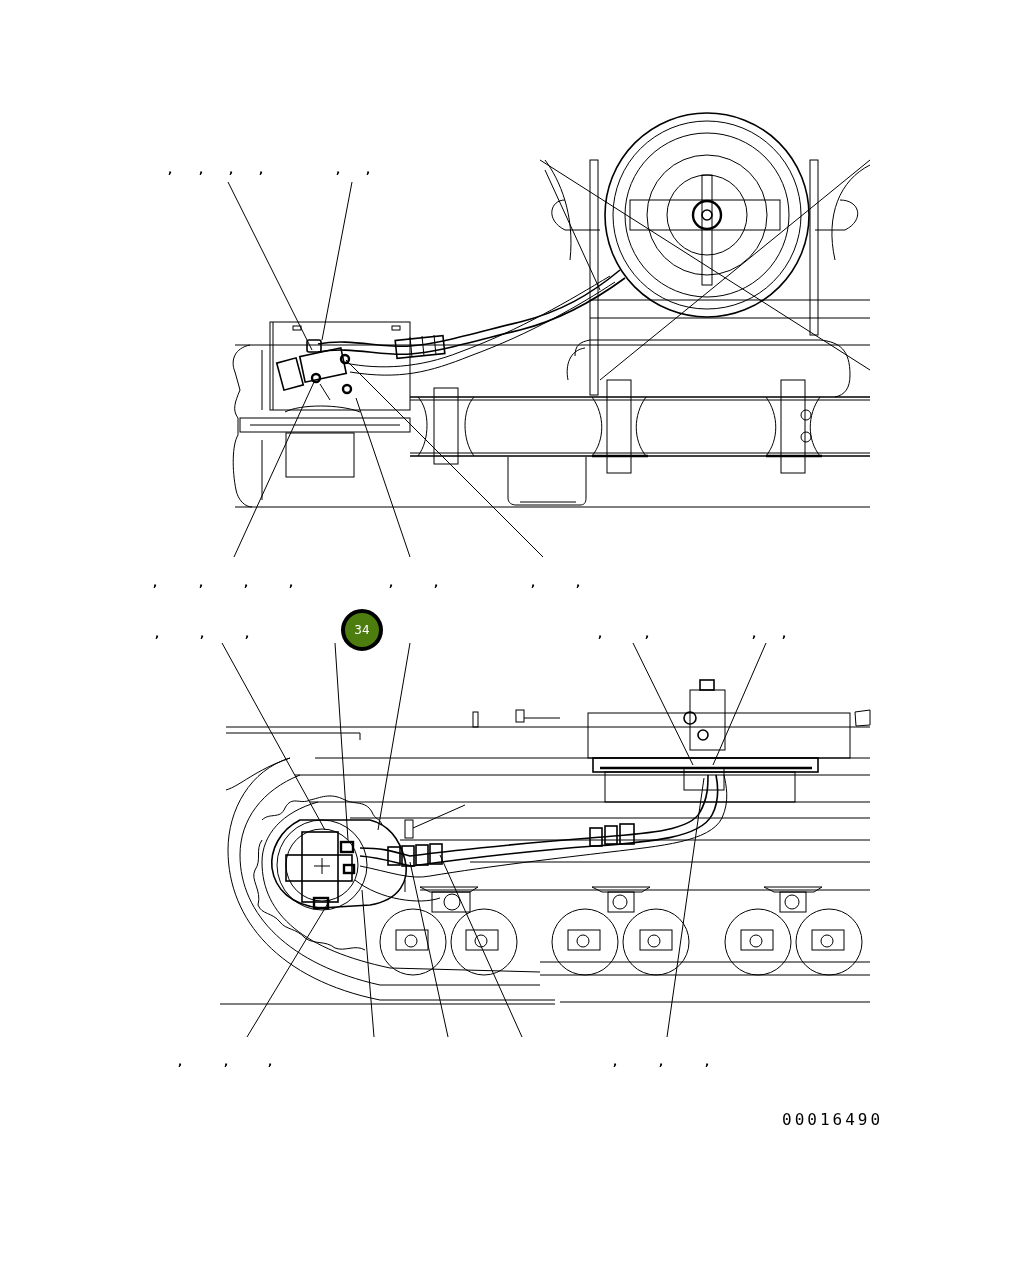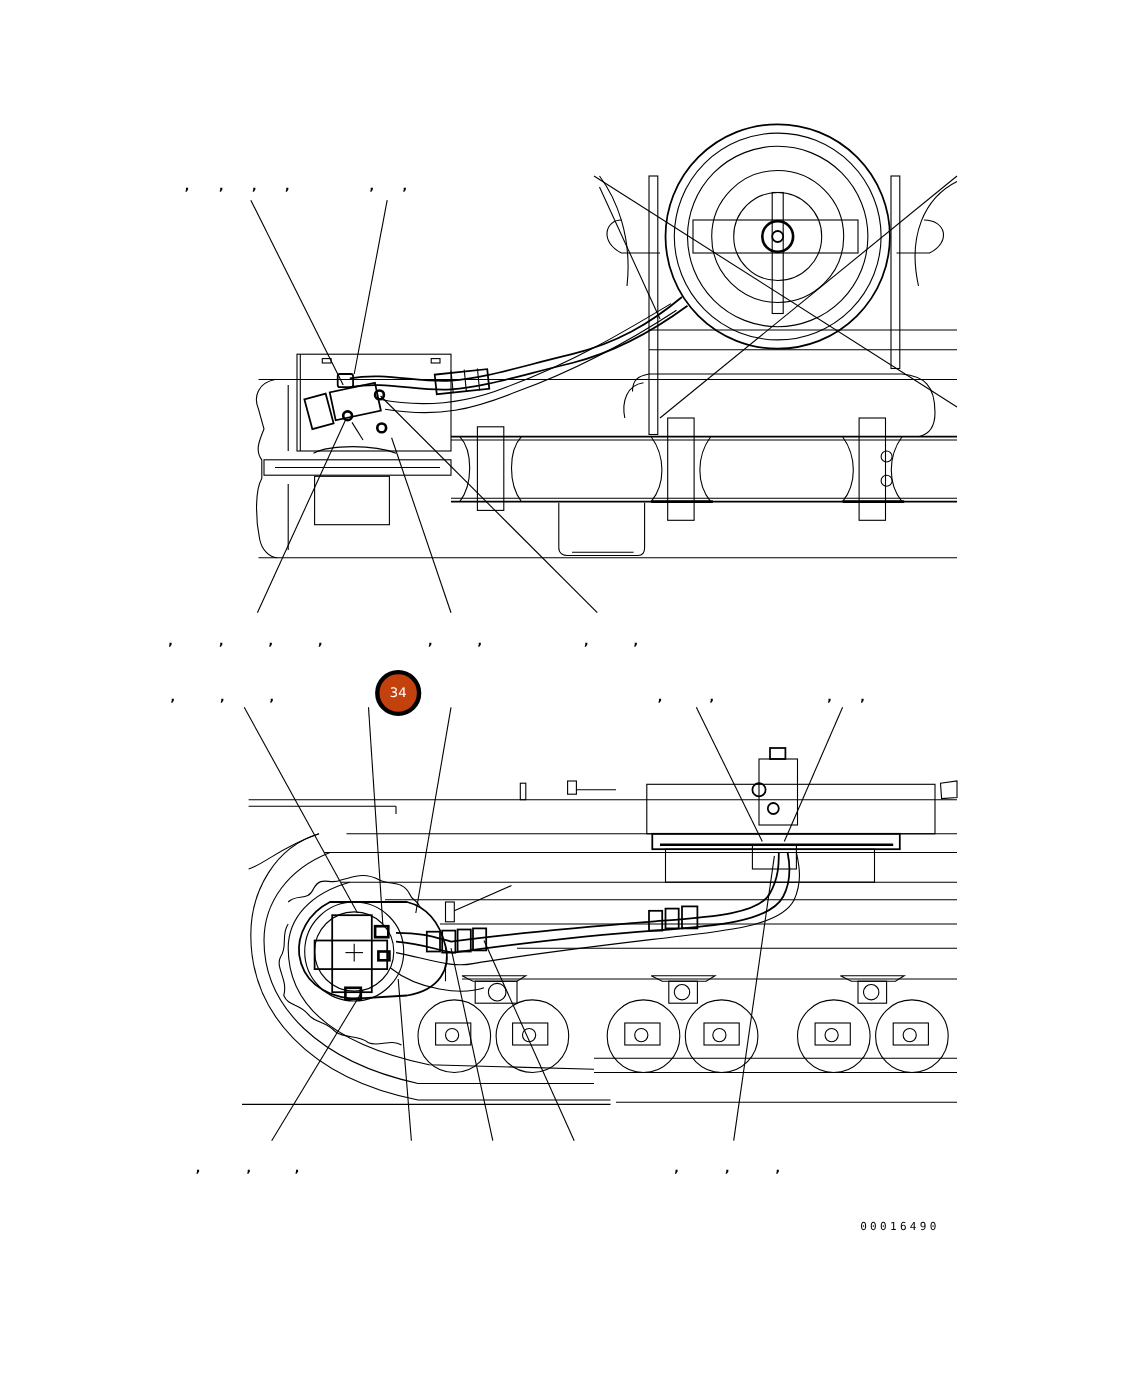--- a/index.html
+++ b/index.html
@@ -4,21 +4,21 @@
 <style>
   html, body { margin:0; padding:0; background:#ffffff; }
   body { width:1023px; height:1270px; position:relative; overflow:hidden; font-family:"Liberation Sans", sans-serif; }
   #drawing { position:absolute; left:0; top:0; width:1023px; height:1270px; }
   .ln { stroke:#000; stroke-width:1; fill:none; }
   .lnb { stroke:#000; stroke-width:1.6; fill:none; }
   .lnh { stroke:#000; stroke-width:2.4; fill:none; }
   .lead { stroke:#000; stroke-width:1; fill:none; }
   .comma { position:absolute; font-family:"DejaVu Sans", sans-serif; font-size:11px; font-weight:bold; color:#000; line-height:11px; }
   .badge { position:absolute; width:34px; height:34px; border-radius:50%; border:4px solid #000; display:flex; align-items:center; justify-content:center; color:#fff; font-family:"DejaVu Sans", sans-serif; font-size:12px; cursor:pointer; }
-  .drawno { position:absolute; font-family:"DejaVu Sans Mono", monospace; font-size:10px; letter-spacing:3px; color:#000; }
+  .drawno { position:absolute; font-family:"DejaVu Sans Mono", monospace; font-size:16px; letter-spacing:3px; color:#000; }
 </style>
 </head>
 <body>
 
 <svg id="drawing" viewBox="0 0 1023 1270" xmlns="http://www.w3.org/2000/svg">
 
   <g>
 
     <line class="ln" x1="235" y1="345" x2="870" y2="345"></line>
     <line class="ln" x1="235" y1="507" x2="870" y2="507"></line>
@@ -267,17 +267,17 @@
 
 <div>
   <span class="comma" style="left:178px;top:1056px">,</span>
   <span class="comma" style="left:224px;top:1056px">,</span>
   <span class="comma" style="left:268px;top:1056px">,</span>
   <span class="comma" style="left:613px;top:1056px">,</span>
   <span class="comma" style="left:659px;top:1056px">,</span>
   <span class="comma" style="left:705px;top:1056px">,</span>
 </div>
 
-<div class="badge" id="badge34" style="left: 341px; top: 609px; background: #c2410c; border-color: rgb(0, 0, 0); color: rgb(255, 255, 255);">
+<div class="badge" id="badge34" style="left: 341px; top: 609px; background: #4d7c0f; border-color: rgb(0, 0, 0); color: rgb(255, 255, 255);">
   <span>34</span>
 </div>
 
 <div class="drawno" style="left:782px;top:1110px">00016490</div>
 
 </body></html>

